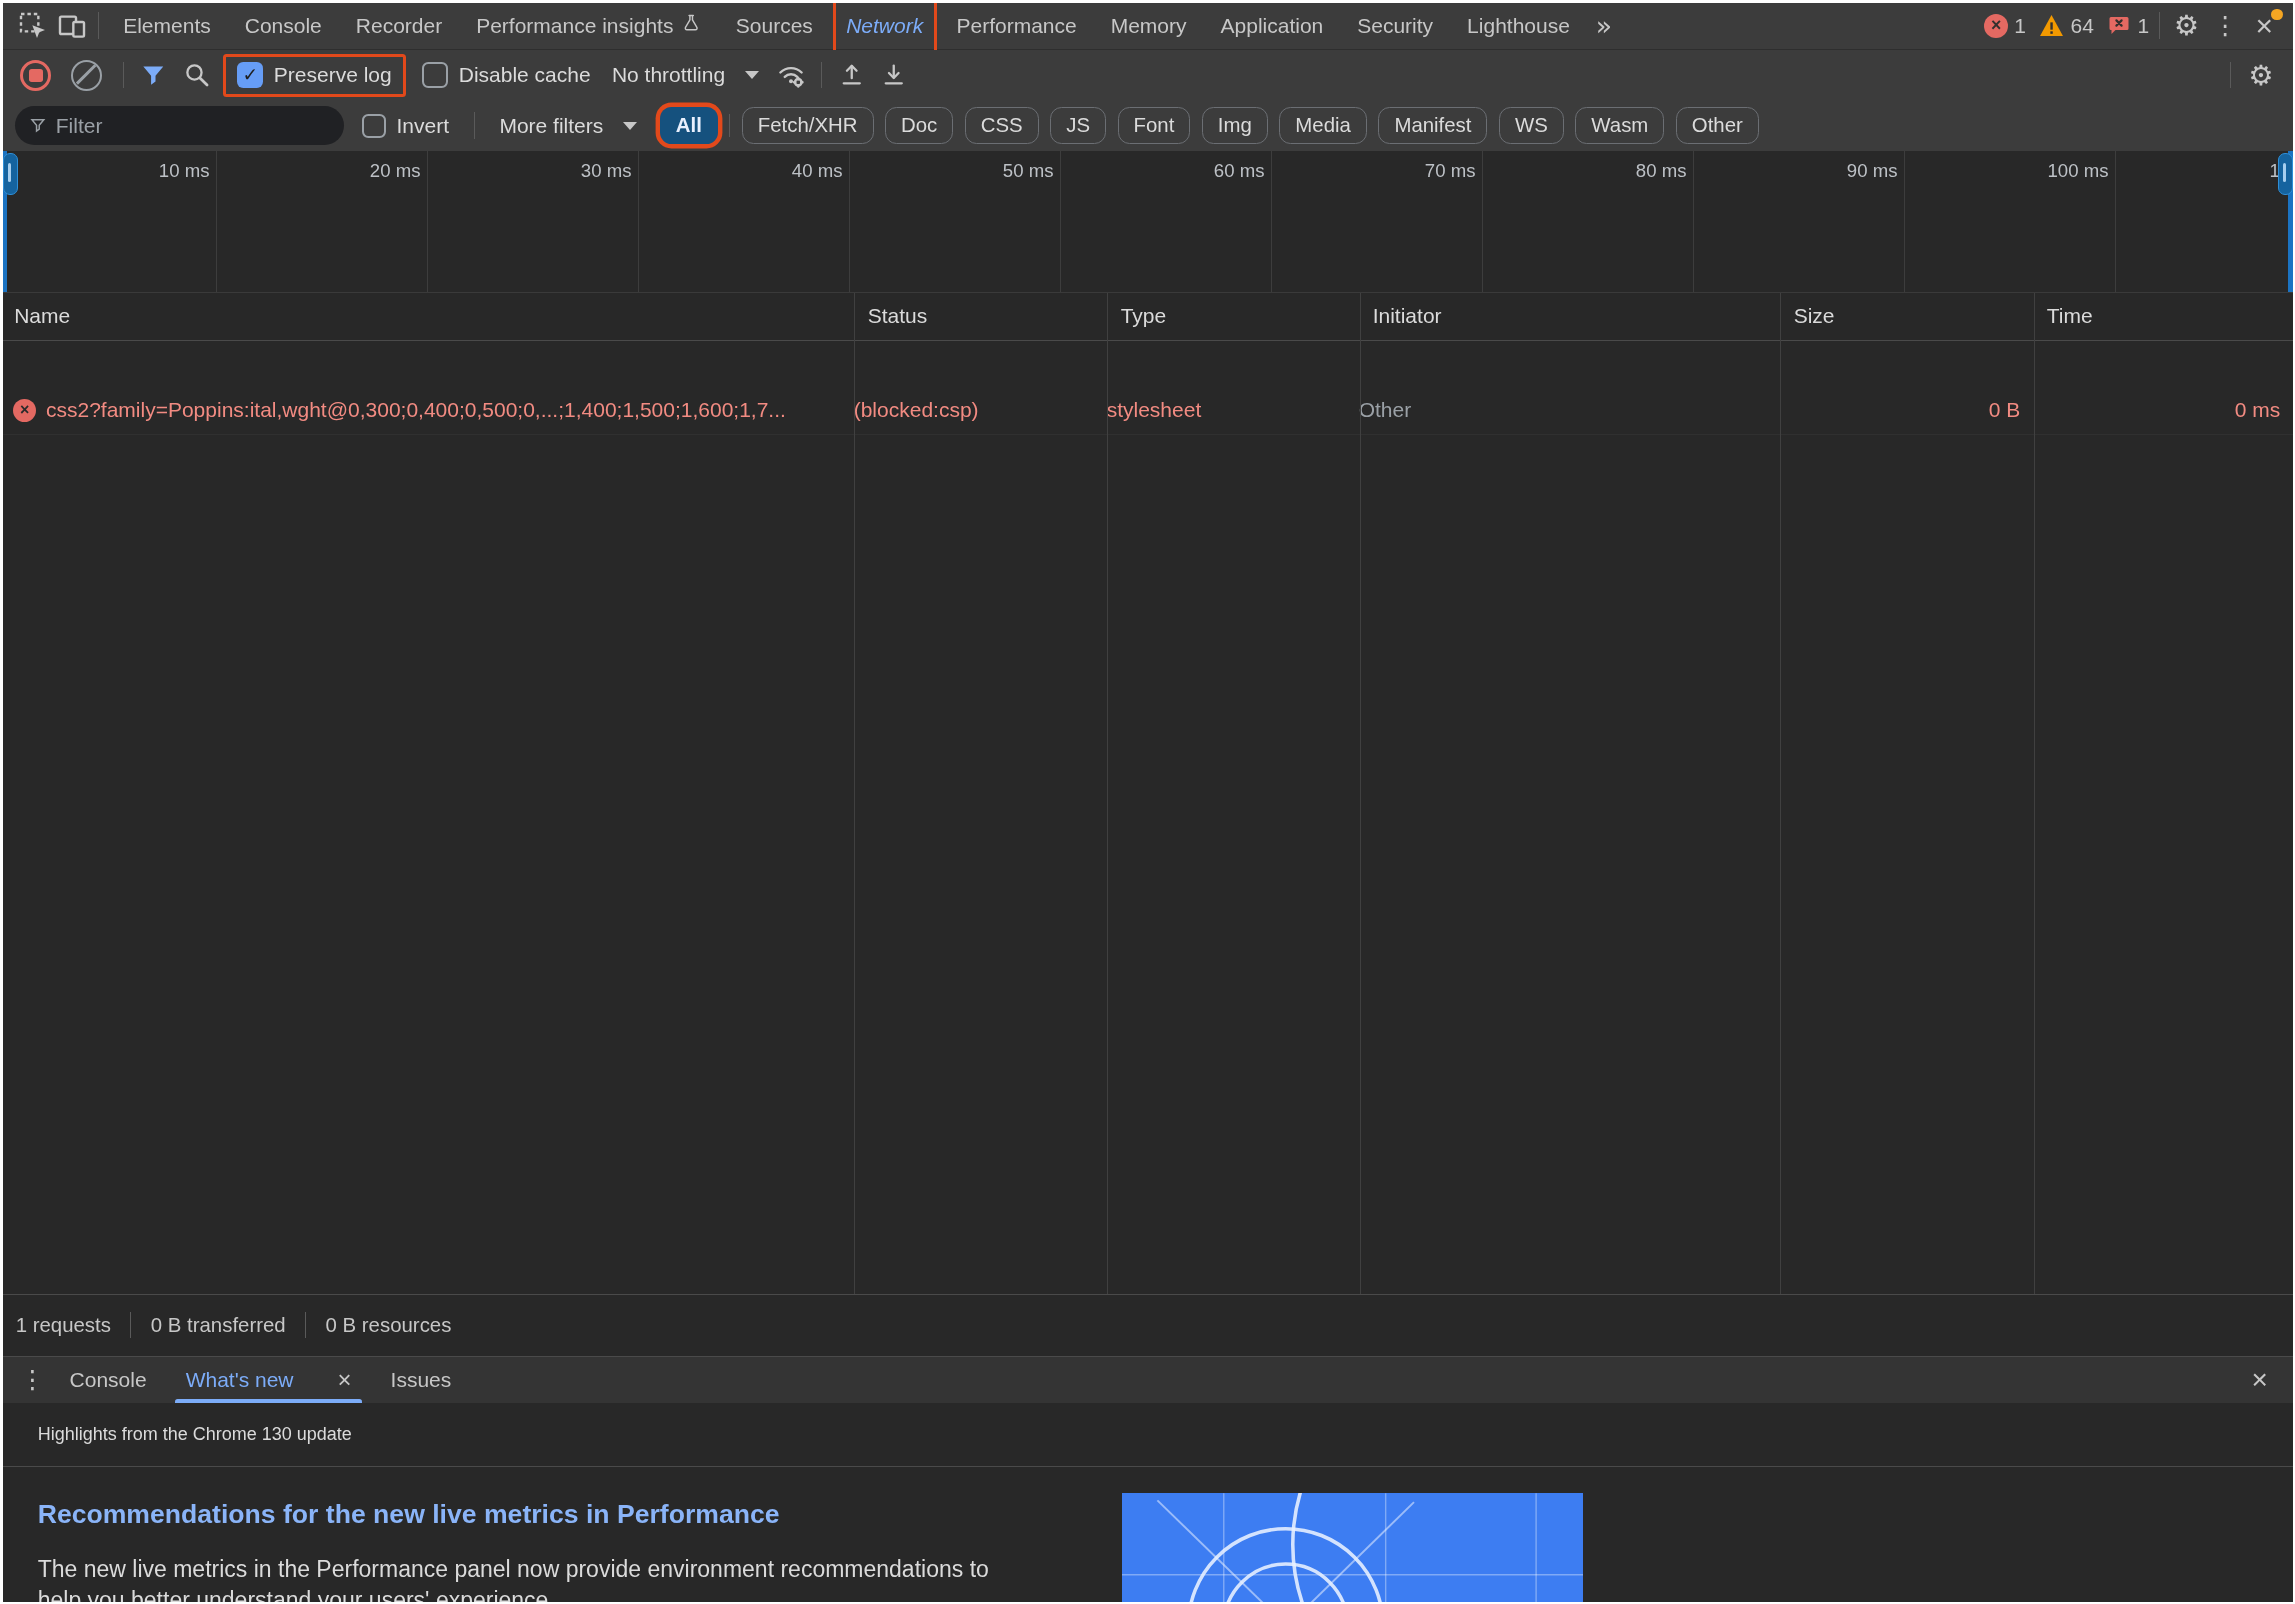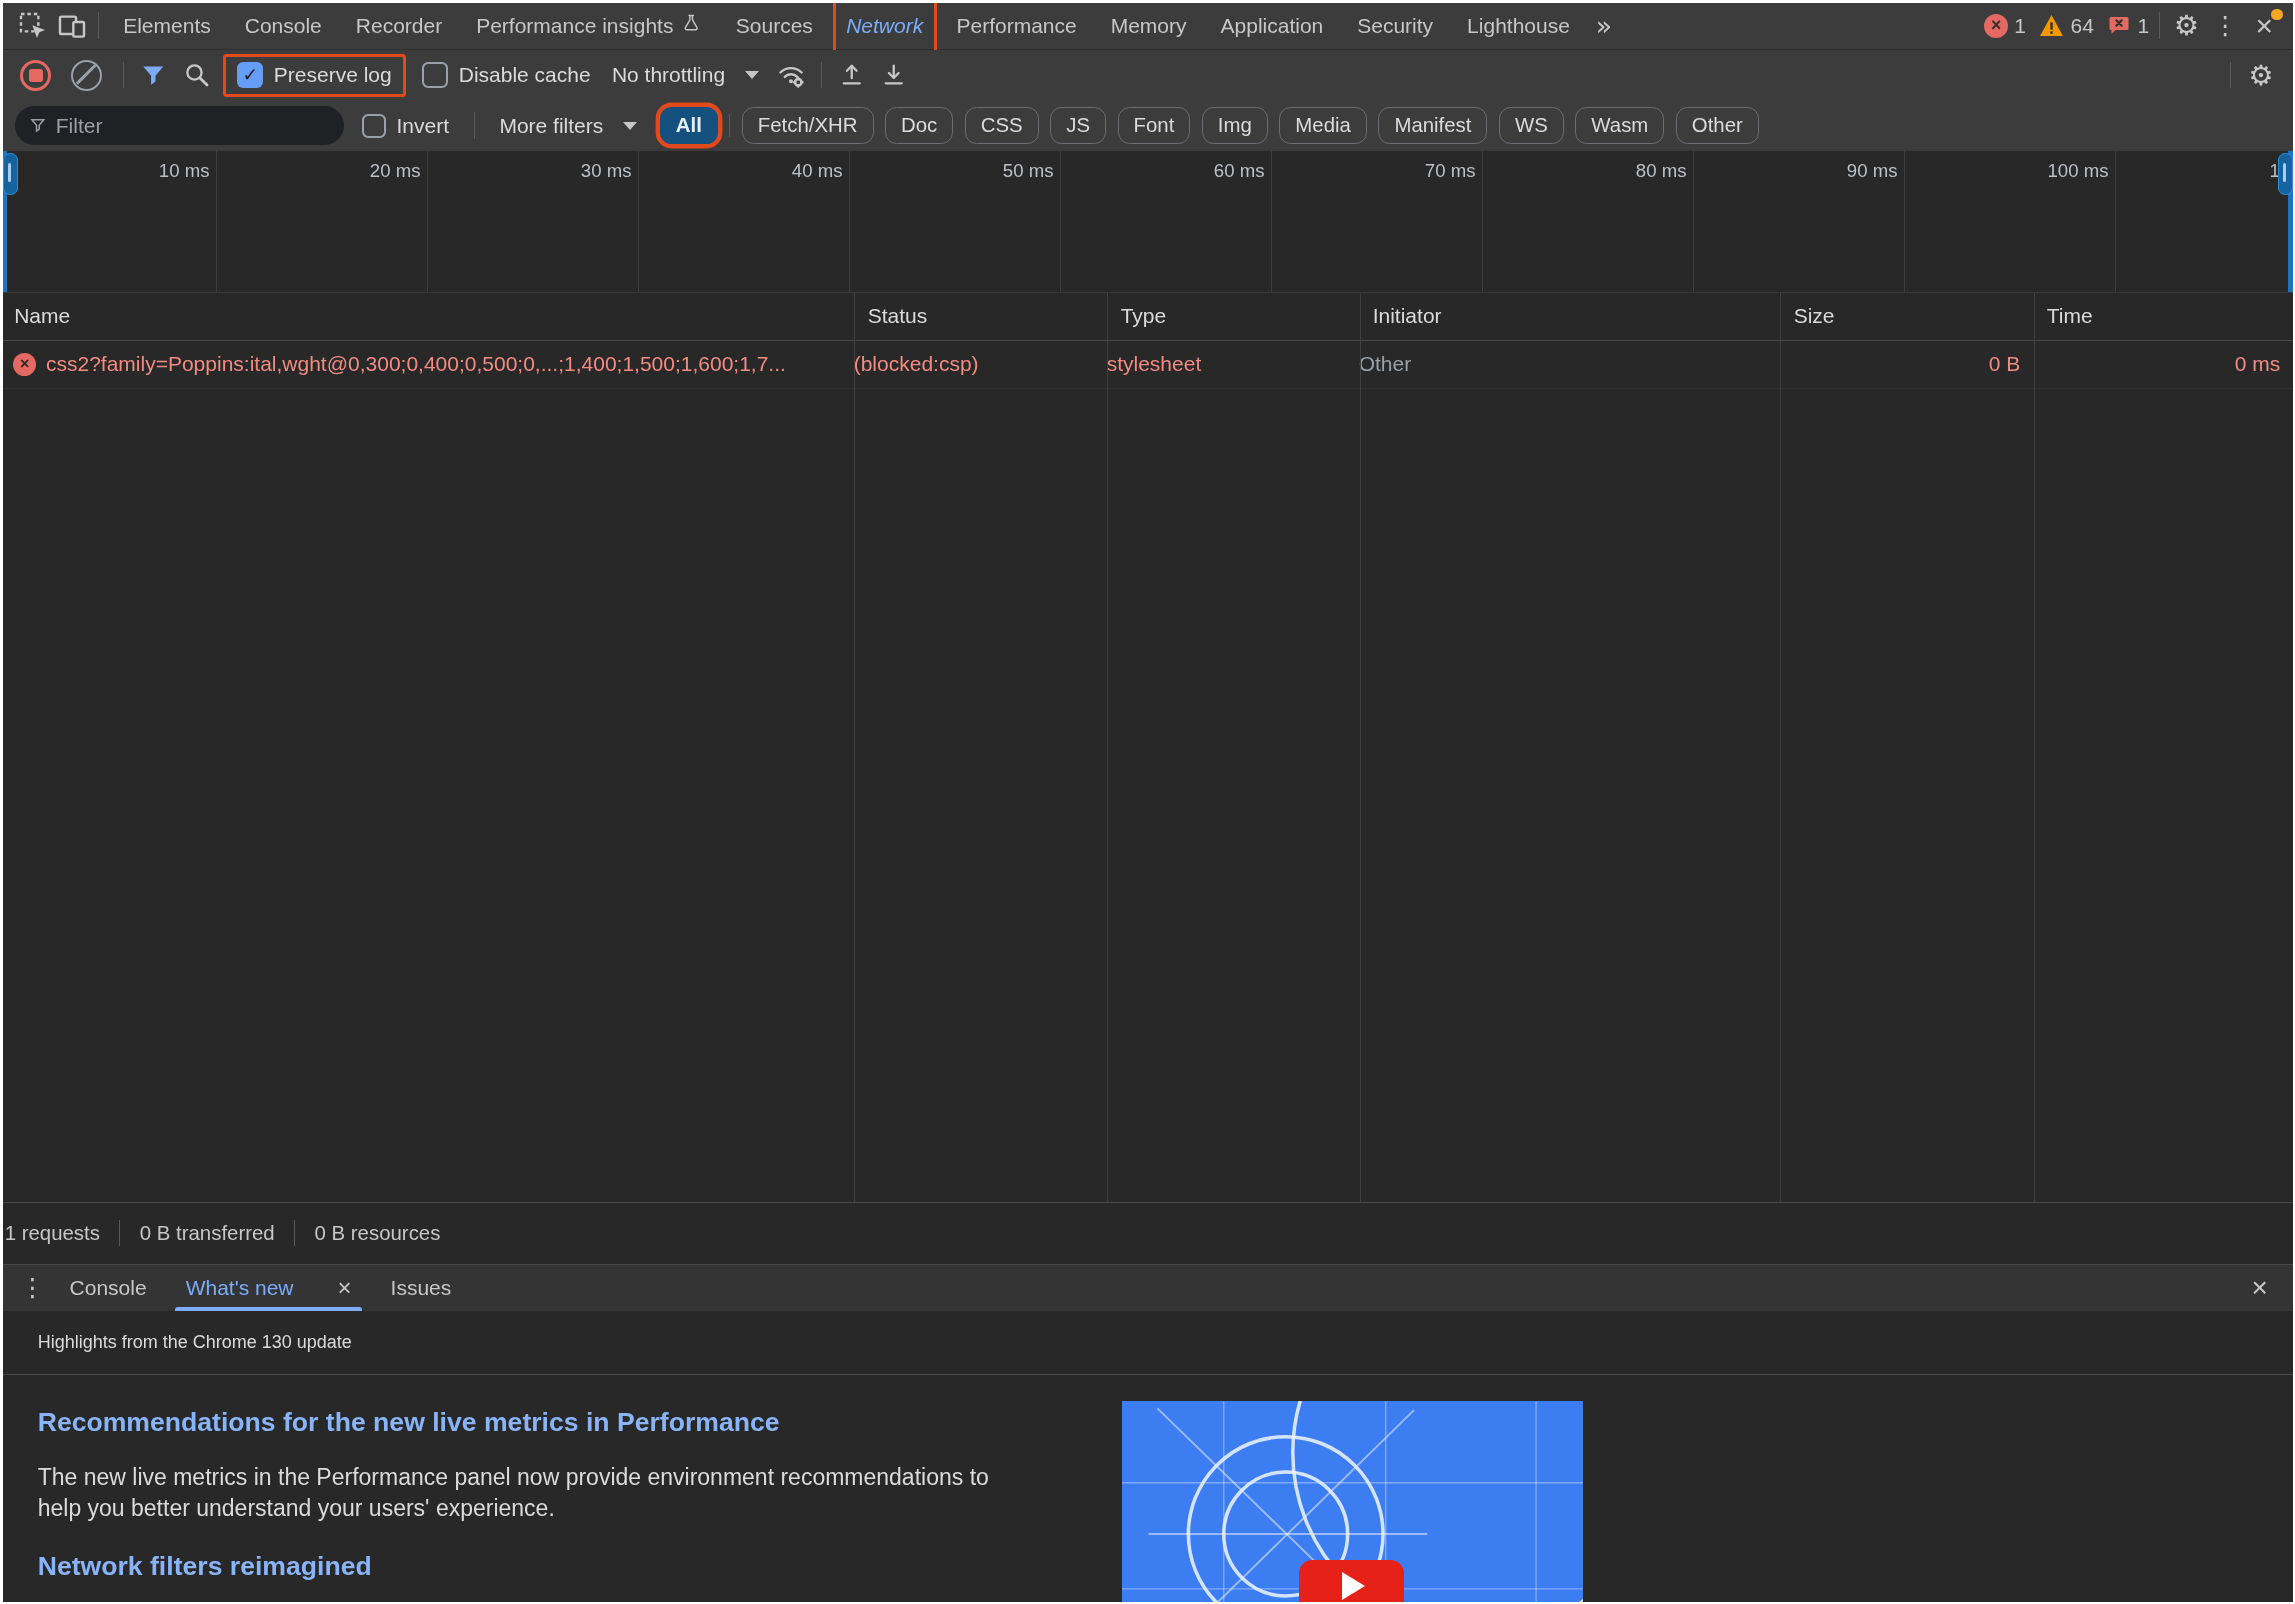--- a/index.html
+++ b/index.html
@@ -84,39 +84,39 @@
   .ruler-seg.last .tick-label { right:-4.4px; }
   .tl-edge { position:absolute; top:0; bottom:0; width:4.4px; background:var(--timeline-blue); z-index:2; }
   .tl-edge.left { left:0; } .tl-edge.right { right:0; }
   .tl-handle { position:absolute; top:2.7px; width:15px; height:42px; background:#15639F;
                border:1.8px solid #2E8FD8; border-radius:7px; z-index:3; }
   .tl-handle.left { left:0; } .tl-handle.right { right:0; }
   .tl-handle::after { content:""; position:absolute; left:4.4px; top:8.9px; width:2.7px; height:18.6px;
                       background:#A6CEEF; border-radius:1.8px; }
 
   
-  .network-table { flex:none; position:relative; display:flex; flex-direction:column; }
+  .network-table { flex:none; position:relative; display:flex; flex-direction:column;gap:46px; }
   .trow { display:grid; grid-template-columns:851px 253px 252px 421px 253px minmax(0,1fr);
           align-items:center; }
   .thead { height:48px; border-bottom:0.9px solid #4A4A4A; font-size:21px; color:var(--text-primary); }
   .th { padding-left:14px; } .th.c0 { padding-left:11.5px; }
   .tdata { height:48px; font-size:21px; border-bottom:0.9px solid #303030; }
   .td { padding-left:0; overflow:hidden; white-space:nowrap; text-overflow:ellipsis; }
   .td.c0 { padding-left:10.6px; display:flex; align-items:center; gap:9.7px; }
   .red { color:var(--error-text); } .gray { color:var(--text-secondary); }
   .num { text-align:right; padding-right:12.4px; padding-left:0; }
   .row-err-icon { width:23px; height:23px; border-radius:50%; background:var(--error-red);
                   color:#2b2b2b; font-weight:bold; font-size:16px; display:flex;
                   align-items:center; justify-content:center; flex:none; }
   .tbody-empty { height:813px; }
   .col-sep { position:absolute; top:0; bottom:0; width:0.9px; background:#404040; z-index:1; }
 
   
   .summary { height:62px; flex:none; display:flex; align-items:center; gap:19.5px;
-             padding-left:2px; background:var(--bg-panel); border-top:0.9px solid #4A4A4A;
+             padding-left:13px; background:var(--bg-panel); border-top:0.9px solid #4A4A4A;
              font-size:20.4px; color:#C7C7C7; }
   .sum-sep { width:0.9px; height:26.6px; background:#5a5a5a; }
 
   
   .drawer-tabs { height:47px; flex:none; display:flex; align-items:center;
                  background:var(--bg-drawer); border-top:0.9px solid #4A4A4A; padding:0 12.4px; }
   .dkebab { color:#C7C7C7; font-size:25px; width:35px; text-align:center; }
   .dtab { position:relative; display:flex; align-items:center; gap:10.6px; padding:0 19.5px;
           height:100%; font-size:21px; color:#C7C7C7; white-space:nowrap; }
   .dtab.active { color:var(--accent-blue);gap:44px; }

